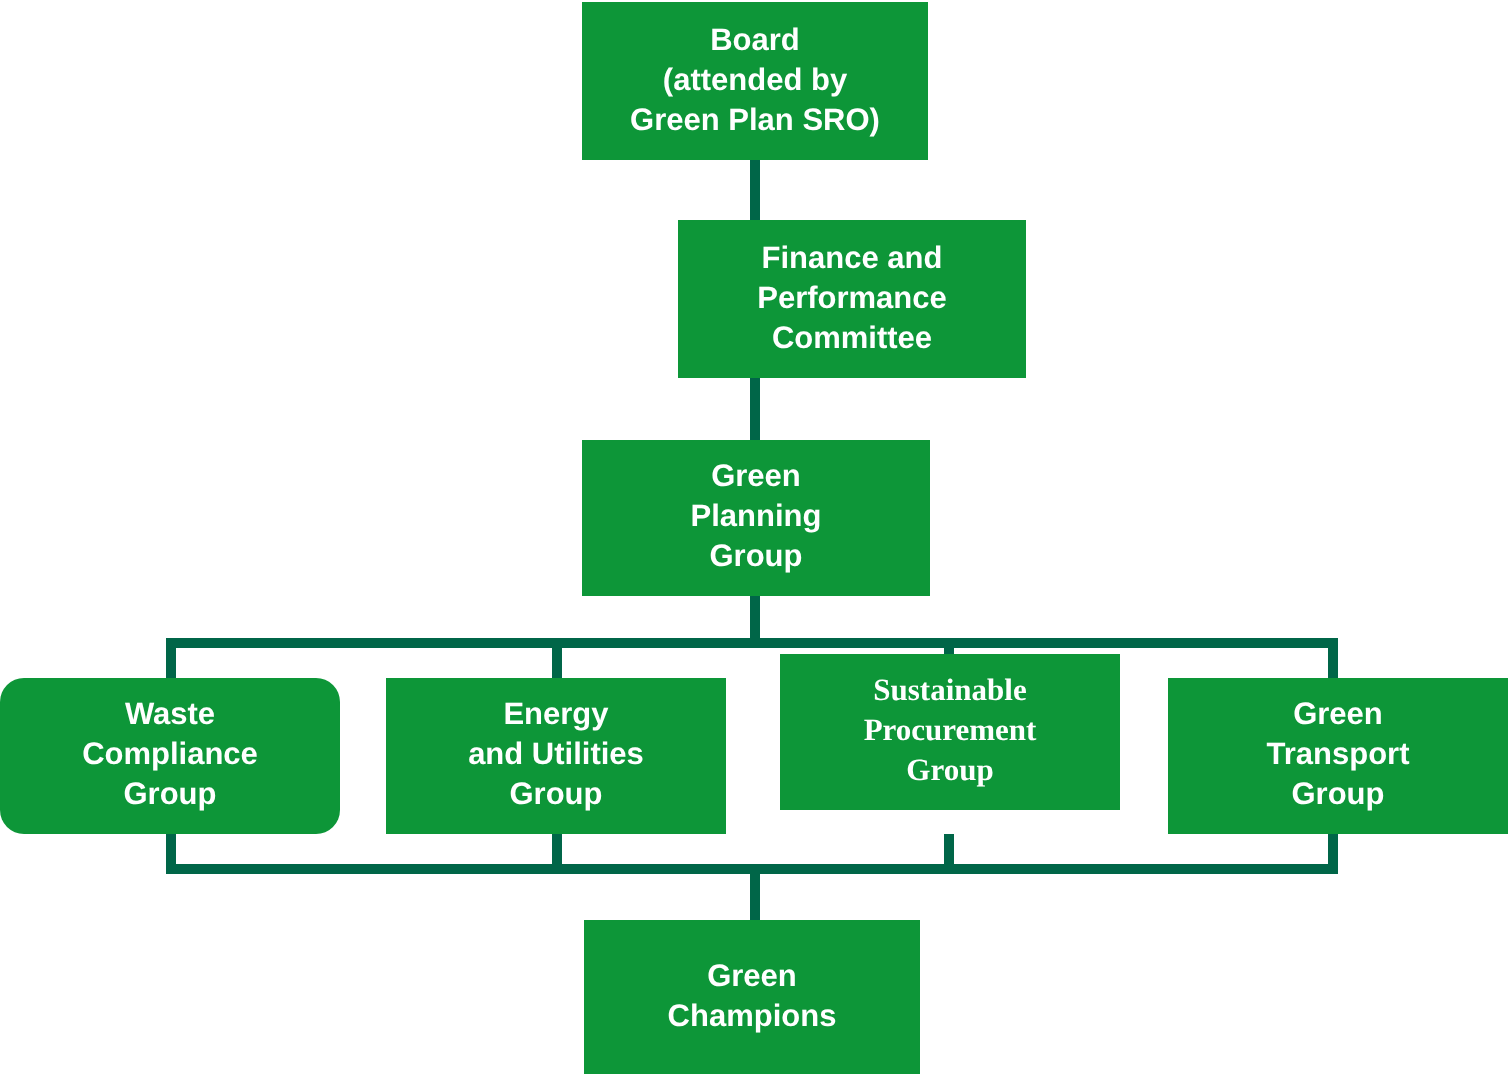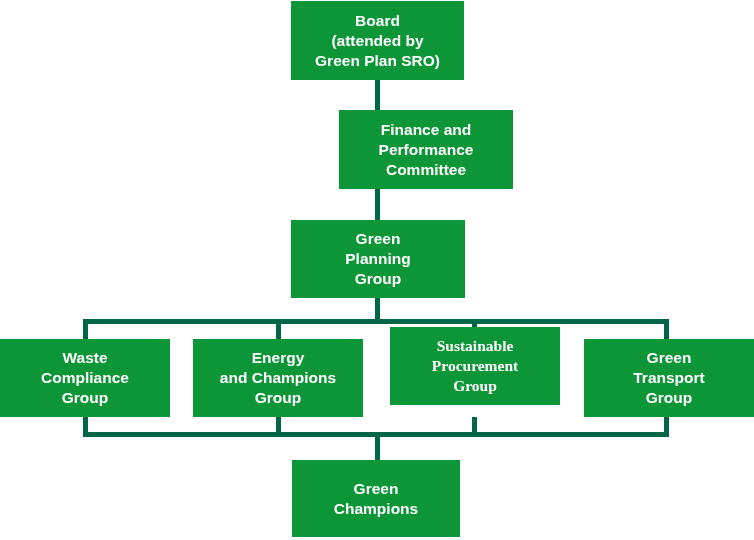--- a/index.html
+++ b/index.html
@@ -33,21 +33,21 @@
     background: #006648;
     z-index: 1;
   }
 
   
   .node-board       { left: 291px; top: 1px;   width: 173px; height: 79px; }
   .node-finance     { left: 291px; top: 110px; width: 174px; height: 79px; margin-left: 48px; }
   .node-planning    { left: 291px; top: 220px; width: 174px; height: 78px; }
 
   
-  .node-waste       { left: 0px;   top: 339px; width: 170px; height: 78px; }
+  .node-waste       { left: 0px;   top: 339px; width: 170px; height: 78px; border-radius: 12px; }
   .node-energy      { left: 193px; top: 339px; width: 170px; height: 78px; }
   .node-sustainable { left: 390px; top: 327px; width: 170px; height: 78px; font-family: Liberation Serif, serif; }
   .node-transport   { left: 584px; top: 339px; width: 170px; height: 78px; }
 
   
   .node-champions   { left: 292px; top: 460px; width: 168px; height: 77px; }
 
   
   .edge-board-finance    { left: 375px; top: 80px;  width: 5px; height: 30px; }
   .edge-finance-planning { left: 375px; top: 189px; width: 5px; height: 31px; }
@@ -100,21 +100,21 @@
 Performance
 Committee</div>
   <div class="node node-planning">Green
 Planning
 Group</div>
 
   <div class="node node-waste">Waste
 Compliance
 Group</div>
   <div class="node node-energy">Energy
-and Champions
+and Utilities
 Group</div>
   <div class="node node-sustainable">Sustainable
 Procurement
 Group</div>
   <div class="node node-transport">Green
 Transport
 Group</div>
 
   <div class="node node-champions">Green
 Champions</div>

